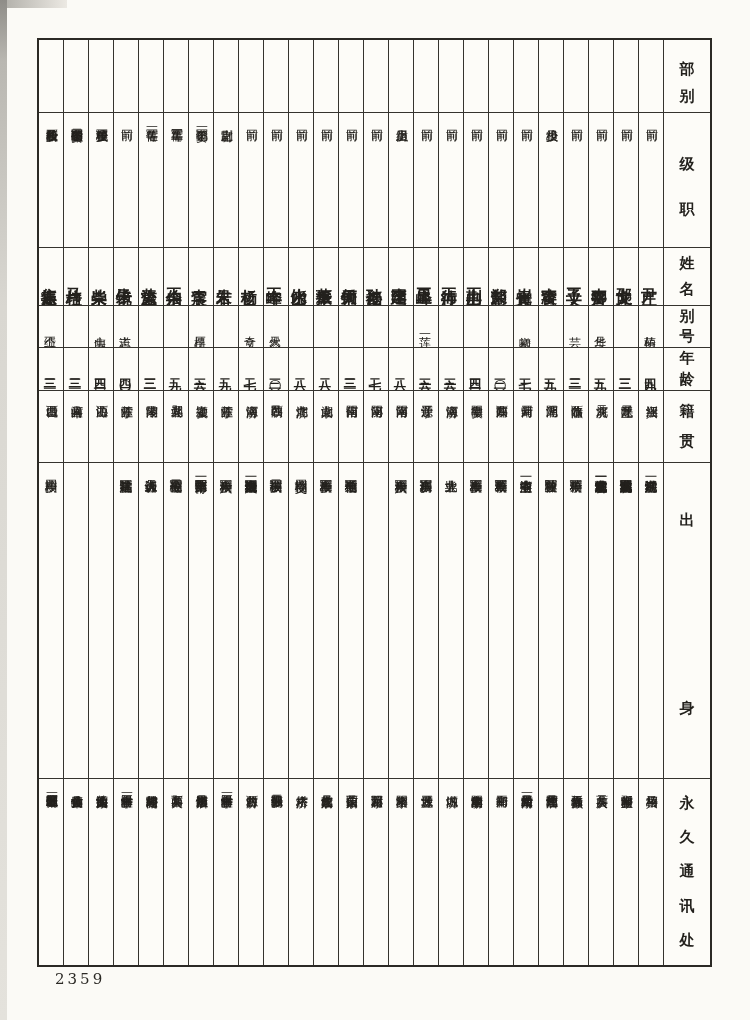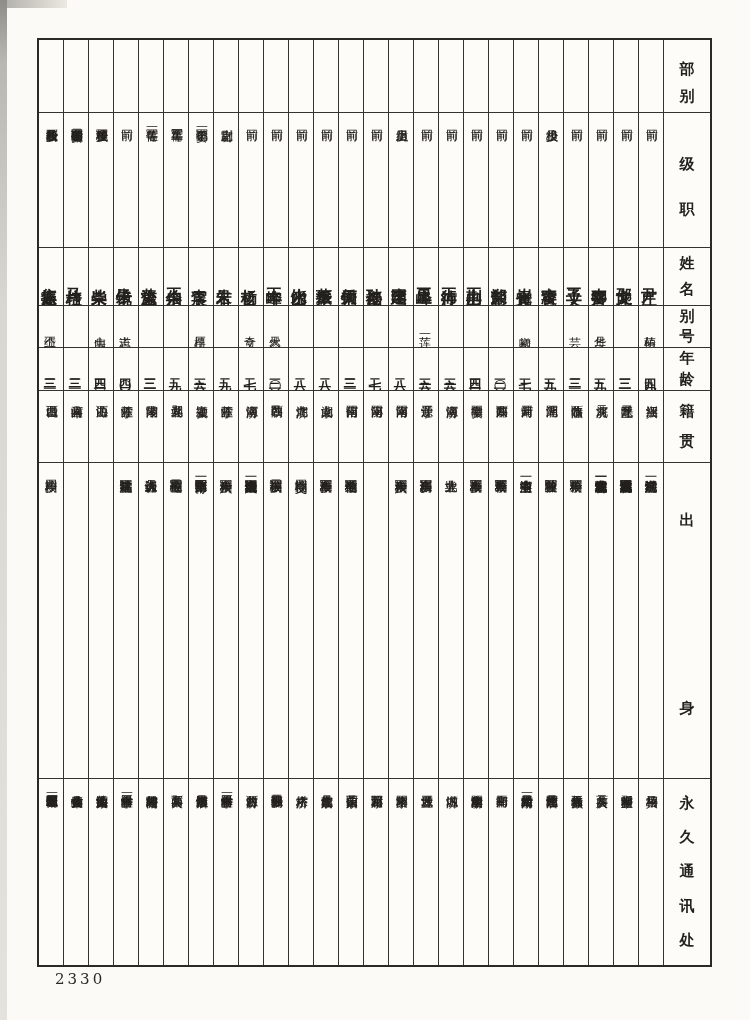--- a/index.html
+++ b/index.html
@@ -368,13 +368,13 @@
       <div class="cell r-rank c-rank">马匹管教所少校所长</div>
       <div class="cell r-name c-name">焦振嘉</div>
       <div class="cell r-alias c-alias">丕绩</div>
       <div class="cell r-age c-age">三二</div>
       <div class="cell r-origin c-origin">山西晋城</div>
       <div class="cell r-background c-background">步校四期</div>
       <div class="cell r-address c-address">晋城四区苇町里十一间五邻</div>
     </div>
   </div>
 
-<div class="page-number">2330</div>
+<div class="page-number">2359</div>
 
 </body></html>

